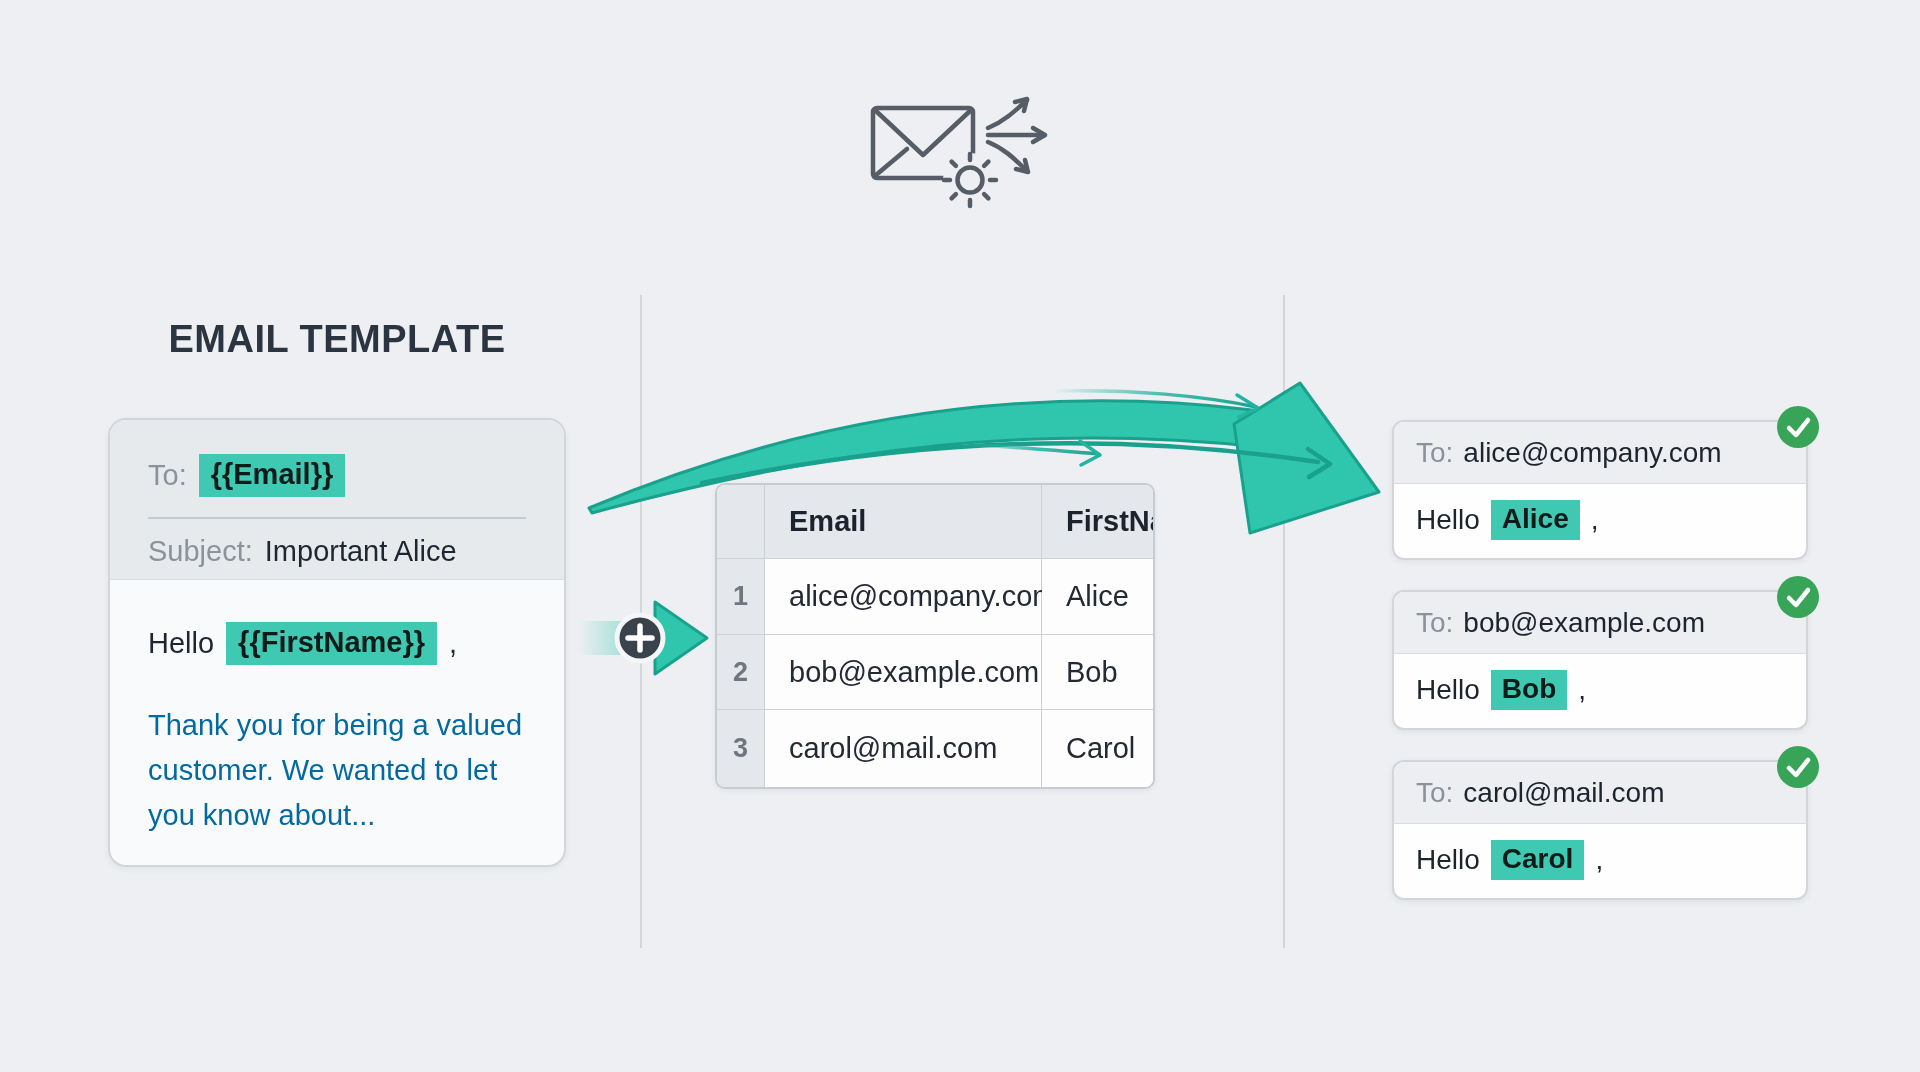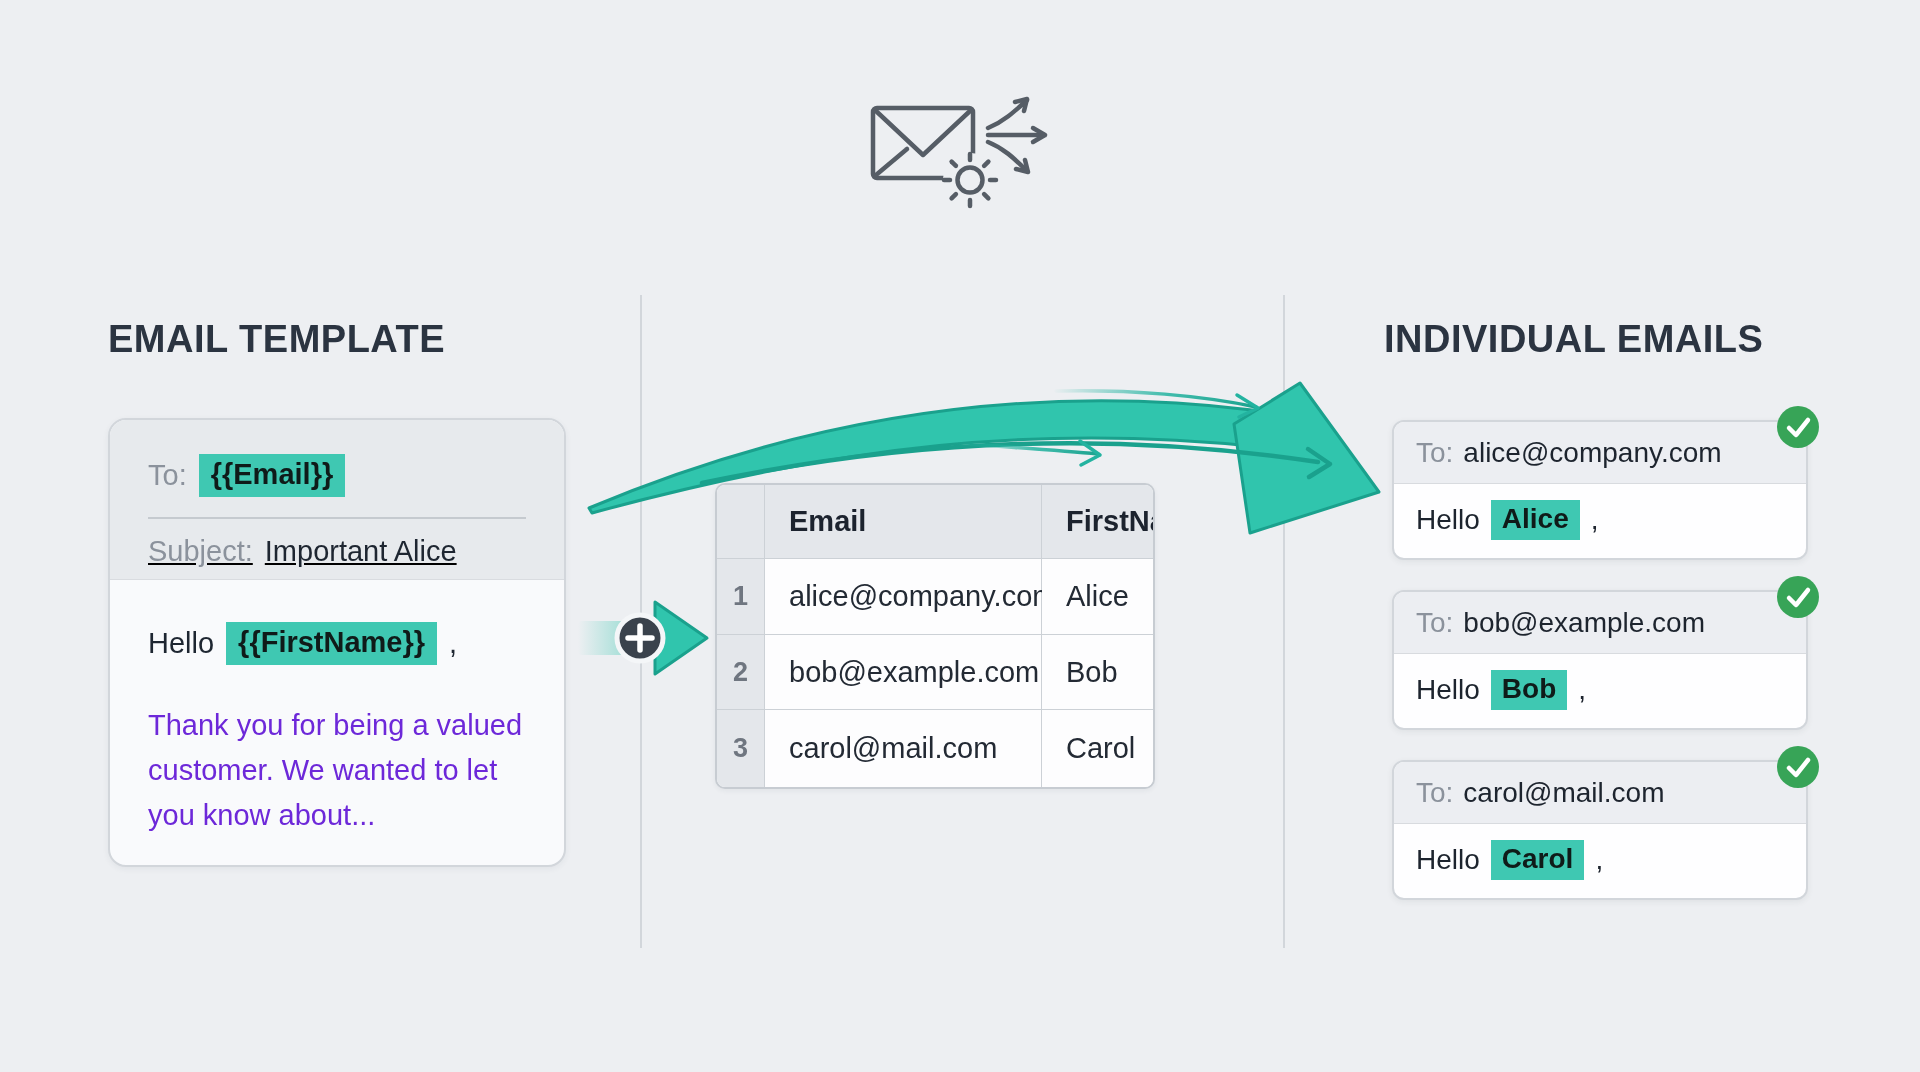--- a/index.html
+++ b/index.html
@@ -9,41 +9,41 @@
   *{margin:0;padding:0;box-sizing:border-box;}
   html,body{background:#e4e7ea;}
   body{font-family:"Liberation Sans", sans-serif;}
   .canvas{position:relative;width:1920px;height:1072px;background:var(--bg);overflow:hidden;}
 
   
   .divider{position:absolute;top:295px;height:653px;width:2px;background:#d2d6db;z-index:1;}
   .divider.d1{left:640px;} .divider.d2{left:1283px;}
 
   
-  .col-title{position:absolute;top:318px;text-align:left;font-size:38px;font-weight:bold;
+  .col-title{position:absolute;top:318px;text-align:center;font-size:38px;font-weight:bold;
     color:var(--title);letter-spacing:.5px;z-index:2;}
   .t-template{left:108px;width:458px;}
   .t-recipients{left:715px;width:492px;}
   .t-individual{left:1384px;width:416px;}
 
   
   .tcard{position:absolute;left:108px;top:418px;width:458px;height:449px;border-radius:18px;
     background:#f9fafc;border:2px solid #d2d6db;box-shadow:0 2px 6px rgba(40,50,60,.06);z-index:2;}
   .tcard-head{height:160px;background:#e7eaed;border-radius:16px 16px 0 0;
     border-bottom:1px solid #d9dce0;padding:34px 38px 0 38px;}
   .to-row,.subject-row{display:flex;align-items:center;gap:12px;font-size:29px;}
   .field-label{color:#8b929c;}
   .chip{display:inline-block;background:var(--accent);color:#0f1b19;font-weight:bold;
     border-radius:0;padding:4px 12px 6px;}
   .head-divider{margin-top:20px;border-top:2px solid #c5cacf;}
-  .subject-row{margin-top:16px;text-decoration:underline;}
+  .subject-row{margin-top:16px;}
   .field-value{color:#1e2631;}
   .tcard-body{padding:42px 38px 0 38px;font-size:29px;color:#1e2631;}
   .greet-row{display:flex;align-items:center;gap:12px;}
-  .body-par{margin-top:38px;width:392px;line-height:45px;color:#6d28d9;}
+  .body-par{margin-top:38px;width:392px;line-height:45px;color:#0369a1;}
 
   
   .rtable{position:absolute;left:715px;top:483px;width:440px;z-index:2;
     display:grid;grid-template-columns:48px 277px 167px;grid-template-rows:74px 76px 75px 77px;
     background:#fdfdfe;border:2px solid #c7ccd2;border-radius:10px;overflow:hidden;
     box-shadow:0 2px 5px rgba(40,50,60,.06);}
   .rt-cell{display:flex;align-items:center;border-right:1.5px solid #ccd1d6;
     border-bottom:1.5px solid #ccd1d6;font-size:29px;color:#232a34;background:#fdfdfe;}
   .rt-cell.last-col{border-right:none;} .rt-cell.last-row{border-bottom:none;}
   .rt-cell.head{background:#e4e7eb;font-weight:bold;color:#1c232e;}
@@ -107,21 +107,20 @@
       <path class="ti" d="M 150 50 C 165 44 176 34 189 22"></path>
       <path class="ti" d="M 189 21 L 177 24 M 189 21 L 186 33"></path>
       <path class="ti" d="M 150 57 L 206 57"></path>
       <path class="ti" d="M 207 57 L 195 50 M 207 57 L 195 64"></path>
       <path class="ti" d="M 150 64 C 165 70 176 80 189 93"></path>
       <path class="ti" d="M 190 94 L 178 91 M 190 94 L 187 82"></path>
     </g>
   </svg>
 
   <div class="col-title t-template">EMAIL TEMPLATE</div>
-  <div class="col-title t-individual">INDIVIDUAL EMAILS</div>
 
   <div class="tcard">
     <div class="tcard-head">
       <div class="to-row">
         <span class="field-label">To:</span>
         <span class="chip">{{Email}}</span>
       </div>
       <div class="head-divider"></div>
       <div class="subject-row">
         <span class="field-label">Subject:</span>

